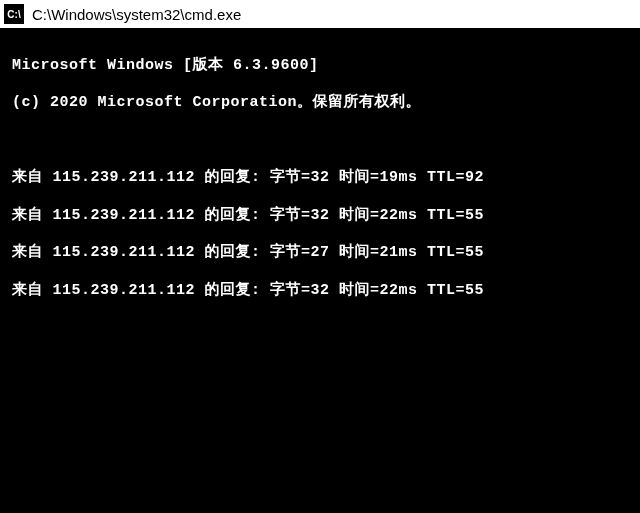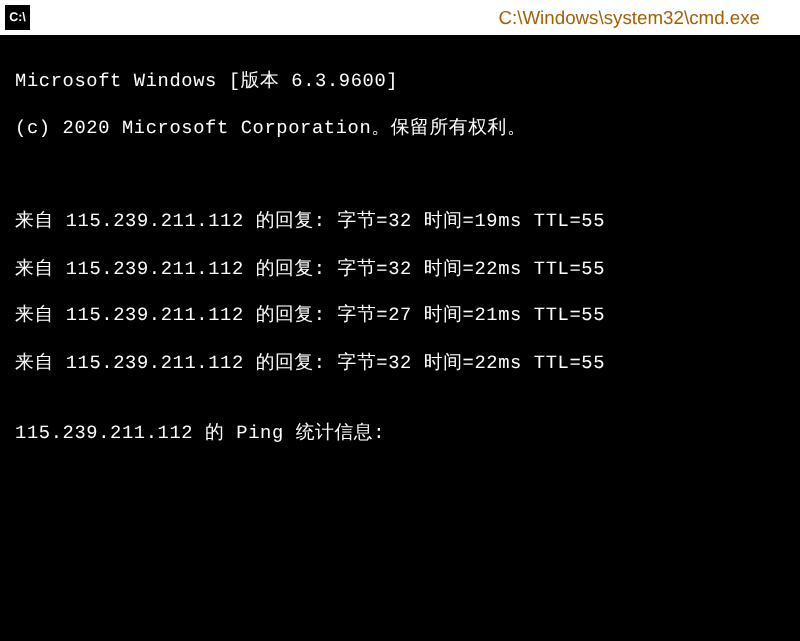--- a/index.html
+++ b/index.html
@@ -28,57 +28,56 @@
       margin-right: 8px;
     }
     .icon-inner {
       color: #fff;
       font-size: 10px;
       font-weight: bold;
       font-family: Arial, sans-serif;
     }
     .title-text {
       flex: 1;
-      text-align: right;
-      color: #a16207;
+      text-align: left;
+      color: #000000;
       font-family: Arial, sans-serif;
       font-size: 15px;
       margin-right: 28px;
     }
     .terminal {
       background: #000;
       color: #fff;
       padding: 10px 12px;
       line-height: 1.25;
       white-space: pre;
       letter-spacing: 0.5px;
     }
-    .line { display: block; }
+    .line { display: block; font-weight: bold; }
   </style>
 </head>
 <body>
 
 <div class="titlebar">
   <div class="icon-box">
     <span class="icon-inner">C:\</span>
   </div>
   <div class="title-text">C:\Windows\system32\cmd.exe</div>
 </div>
 
 <div class="terminal">
 <span class="line">Microsoft Windows [版本 6.3.9600]</span>
 <span class="line">(c) 2020 Microsoft Corporation。保留所有权利。</span>
 <span class="line"></span>
 <span class="line"></span>
-<span class="line">来自 115.239.211.112 的回复: 字节=32 时间=19ms TTL=55</span>
+<span class="line">来自 115.239.211.112 的回复: 字节=32 时间=19ms TTL=92</span>
 <span class="line">来自 115.239.211.112 的回复: 字节=32 时间=22ms TTL=55</span>
 <span class="line">来自 115.239.211.112 的回复: 字节=27 时间=21ms TTL=55</span>
 <span class="line">来自 115.239.211.112 的回复: 字节=32 时间=22ms TTL=55</span>
 <span class="line"></span>
-<span class="line">115.239.211.112 的 Ping 统计信息:</span>
 
 <span class="line"></span>
 
 <span class="line"></span>
 
 <span class="line"></span>
 
 <span class="line"></span>
 
 </div>

